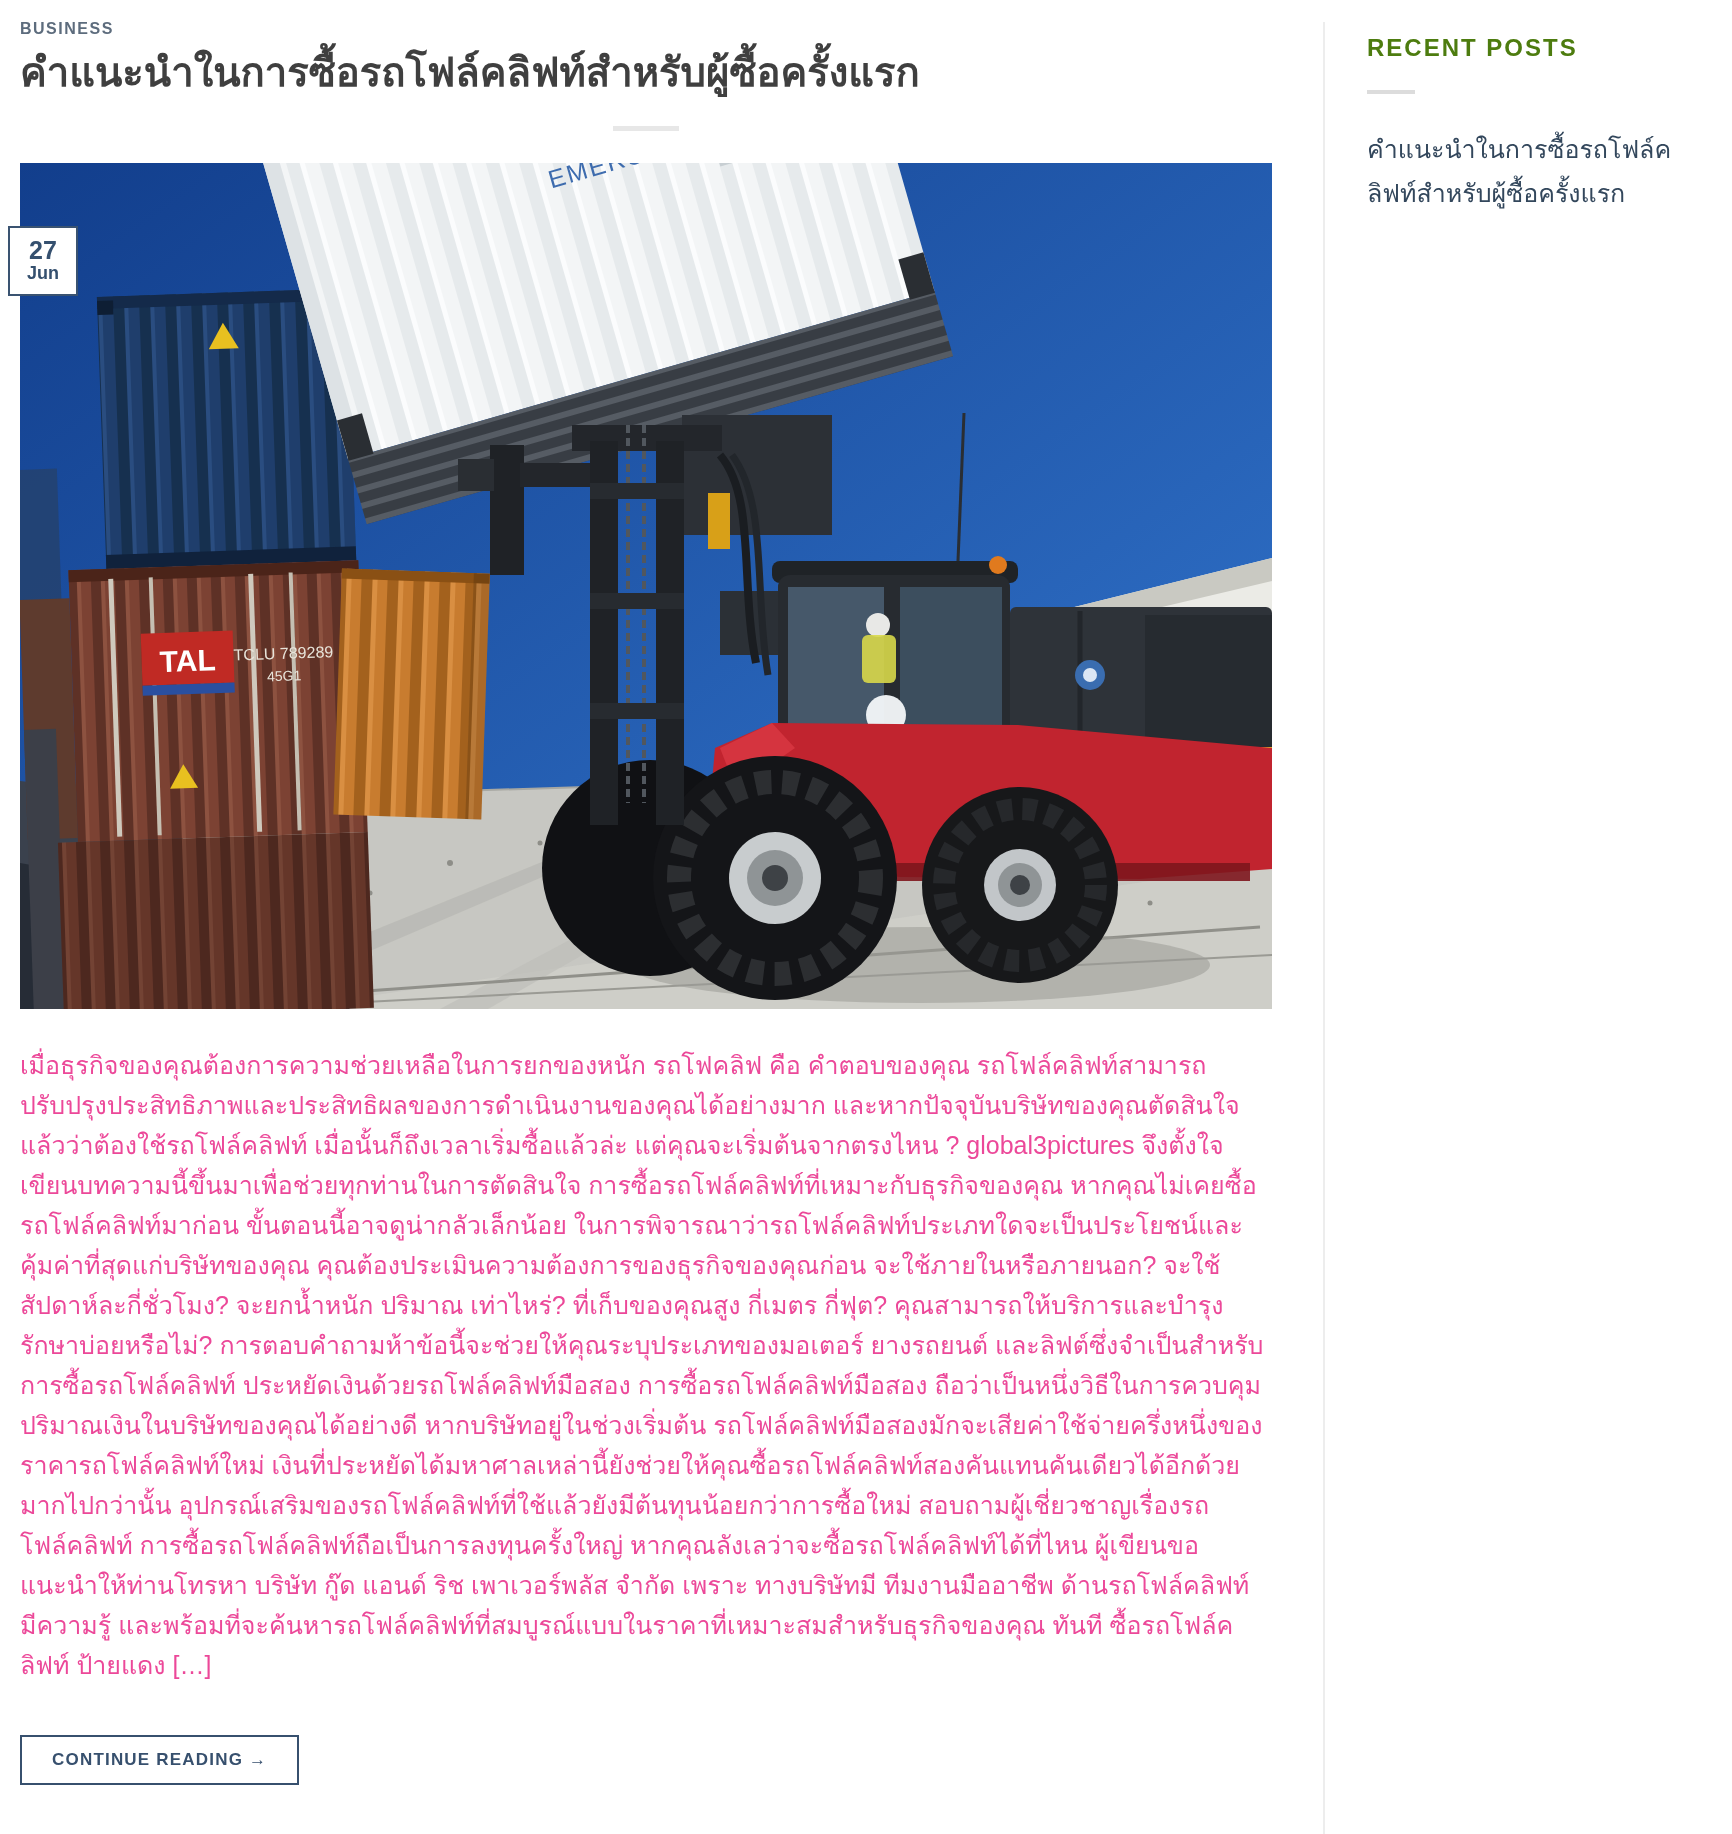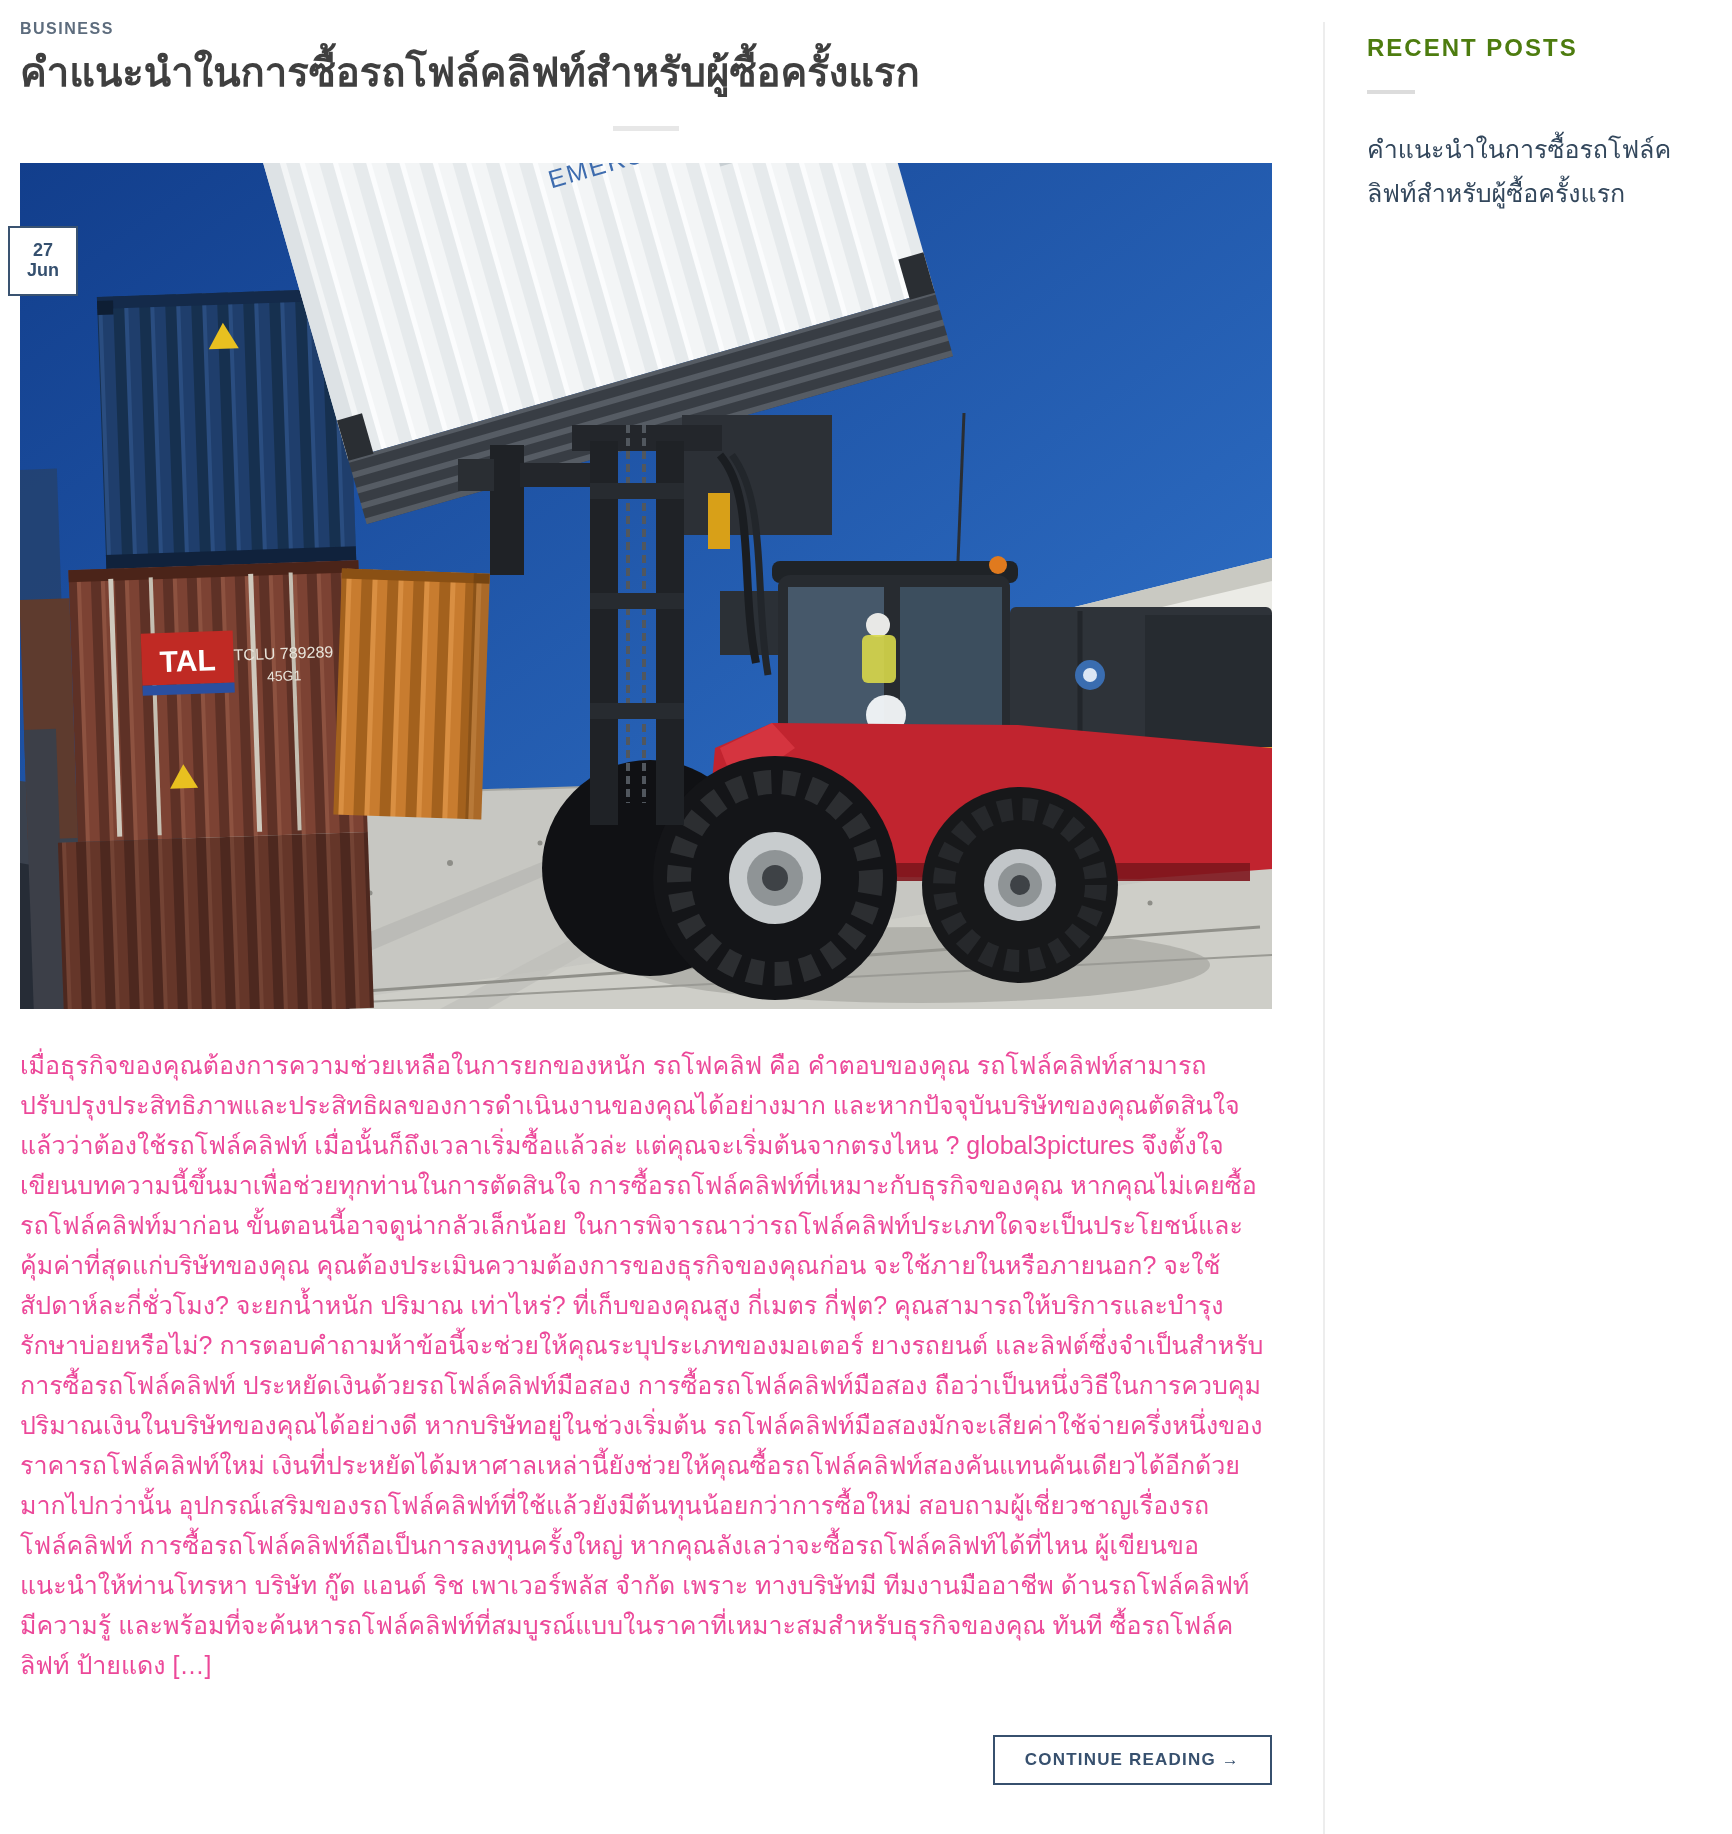--- a/index.html
+++ b/index.html
@@ -28,31 +28,31 @@
   .post-meta span, .post-meta a { margin:0 3px; }
 
   
   .featured { position:relative; margin-top:32px; width:1252px; height:846px; }
   .featured svg { display:block; width:1252px; height:846px; }
   .date-badge {
     position:absolute; left:-12px; top:63px; width:70px; height:70px;
     background:#ffffff; border:2px solid #3a5371; color:#35506f;
     display:flex; flex-direction:column; align-items:center; justify-content:center;
   }
-  .date-badge .d { font-size:18px; font-weight:700; line-height:1.05; }
+  .date-badge .d { font-size:25px; font-weight:700; line-height:1.05; }
   .date-badge .m { font-size:18px; font-weight:600; line-height:1.2; }
 
   
   .excerpt {
     margin-top:36px; width:1252px;
     font-size:25px; line-height:1.6; color:#ec4899; word-break:break-word;
   }
 
   
-  .btn-row { width:1252px; text-align:right; margin-top:50px; }
+  .btn-row { width:1252px; text-align:left; margin-top:50px; }
   .continue-btn {
     display:inline-block; padding:13px 30px; border:2px solid #37506e;
     color:#37506e; font-size:17px; font-weight:700; letter-spacing:1.2px;
     text-decoration:none; text-transform:uppercase; background:#fff;
   }
 
   
   .sidebar {
     flex:1; border-left:2px solid #ededed; margin-top:22px;
     padding:12px 20px 0 42px;

